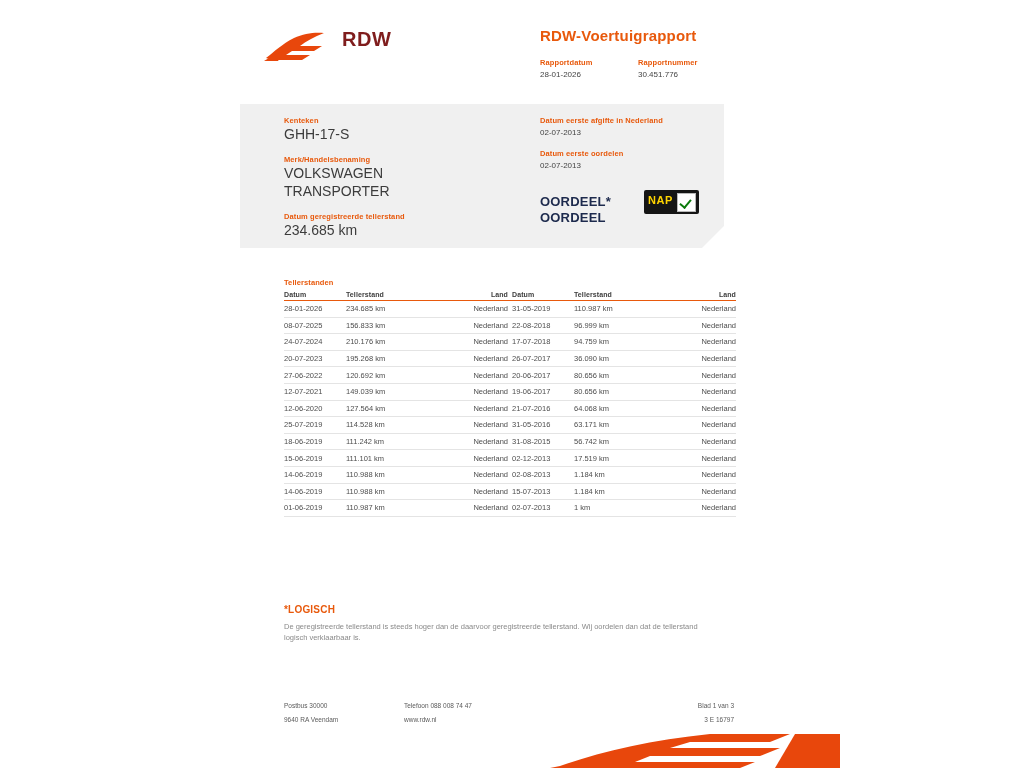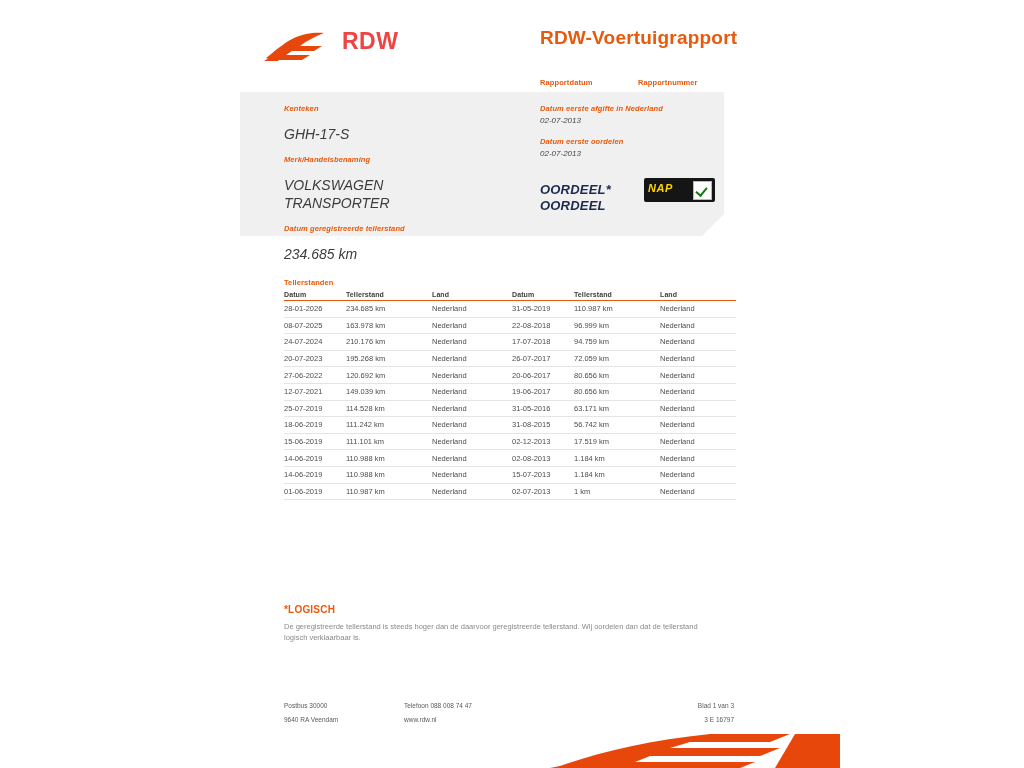--- a/index.html
+++ b/index.html
@@ -34,64 +34,63 @@
     position: absolute;
     left: 0;
     top: 10px;
     width: 74px;
     height: 30px;
   }
   .logo-text {
     position: absolute;
     left: 78px;
     top: 6px;
-    font-size: 23px;
-    font-weight: bold;
-    color: #ef4444;
+    font-size: 20px;
+    font-weight: bold;
+    color: #7f1d1d;
     letter-spacing: 0.5px;
   }
 
   .report-title {
     position: absolute;
     left: 540px;
     top: 27px;
-    font-size: 19px;
+    font-size: 15px;
     font-weight: bold;
     color: #e8590c;
     letter-spacing: 0.2px;
   }
   .meta-row {
     position: absolute;
     left: 540px;
     top: 58px;
     width: 260px;
     display: flex;
   }
-  .meta-col { width: 98px; margin-top: 20px; }
+  .meta-col { width: 98px; }
   .meta-label {
     font-size: 7.5px;
     font-weight: bold;
     color: #e8590c;
     letter-spacing: 0.1px;
     margin-bottom: 3px;
   }
   .meta-value {
     font-size: 8px;
     color: #444;
   }
 
   
   .summary {
     position: absolute;
     left: 240px;
-    top: 92px;
+    top: 104px;
     width: 484px;
     height: 144px;
     background: #f0f0f0;
-    font-style: italic;
   }
   .summary-clip {
     position: absolute;
     right: 0;
     bottom: 0;
     width: 0;
     height: 0;
     border-left: 22px solid transparent;
     border-bottom: 22px solid #ffffff;
   }
@@ -102,21 +101,21 @@
     font-size: 7.5px;
     font-weight: bold;
     color: #e8590c;
     letter-spacing: 0.1px;
     margin-top: 12px;
   }
   .fld-label.first { margin-top: 0; }
   .fld-big {
     font-size: 14px;
     color: #3c3c3c;
-    margin-top: 12px;
+    margin-top: 0;
     line-height: 18px;
   }
   .fld-small {
     font-size: 8px;
     color: #444;
     margin-top: 3px;
   }
 
   .verdict {
     position: absolute;
@@ -129,21 +128,20 @@
     letter-spacing: 0.2px;
   }
   .nap-badge {
     position: absolute;
     left: 404px;
     top: 86px;
     width: 55px;
     height: 24px;
     background: #151515;
     border-radius: 2px;
-    padding-left: 16px;
   }
   .nap-badge .nap-text {
     position: absolute;
     left: 4px;
     top: 4px;
     font-size: 11px;
     font-weight: bold;
     color: #ffd400;
     letter-spacing: 0.5px;
   }
@@ -190,21 +188,21 @@
   table.mileage th {
     font-size: 7px;
     font-weight: bold;
     color: #3c3c3c;
     border-bottom: 1px solid #e8590c;
     padding: 0 0 2px 0;
     text-align: left;
     letter-spacing: 0.1px;
   }
   table.mileage th.num, table.mileage td.num { text-align: left; }
-  table.mileage th.land, table.mileage td.land { text-align: left; }
+  table.mileage th.land, table.mileage td.land { text-align: right; }
   table.mileage td {
     font-size: 7.5px;
     color: #4d4d4d;
     padding: 3.3px 0;
     border-bottom: 1px solid #e4e4e4;
   }
   .col-date { width: 62px; }
   .col-mil  { width: 86px; }
   .col-land { width: 76px; }
   .col-gap  { width: 4px; }
@@ -345,21 +343,21 @@
             <td>28-01-2026</td>
             <td class="num">234.685 km</td>
             <td class="land">Nederland</td>
             <td></td>
             <td>31-05-2019</td>
             <td class="num">110.987 km</td>
             <td class="land">Nederland</td>
           </tr>
           <tr>
             <td>08-07-2025</td>
-            <td class="num">163.978 km</td>
+            <td class="num">156.833 km</td>
             <td class="land">Nederland</td>
             <td></td>
             <td>22-08-2018</td>
             <td class="num">96.999 km</td>
             <td class="land">Nederland</td>
           </tr>
           <tr>
             <td>24-07-2024</td>
             <td class="num">210.176 km</td>
             <td class="land">Nederland</td>
@@ -367,39 +365,48 @@
             <td>17-07-2018</td>
             <td class="num">94.759 km</td>
             <td class="land">Nederland</td>
           </tr>
           <tr>
             <td>20-07-2023</td>
             <td class="num">195.268 km</td>
             <td class="land">Nederland</td>
             <td></td>
             <td>26-07-2017</td>
-            <td class="num">72.059 km</td>
+            <td class="num">36.090 km</td>
             <td class="land">Nederland</td>
           </tr>
           <tr>
             <td>27-06-2022</td>
             <td class="num">120.692 km</td>
             <td class="land">Nederland</td>
             <td></td>
             <td>20-06-2017</td>
             <td class="num">80.656 km</td>
             <td class="land">Nederland</td>
           </tr>
           <tr>
             <td>12-07-2021</td>
             <td class="num">149.039 km</td>
             <td class="land">Nederland</td>
             <td></td>
             <td>19-06-2017</td>
             <td class="num">80.656 km</td>
+            <td class="land">Nederland</td>
+          </tr>
+          <tr>
+            <td>12-06-2020</td>
+            <td class="num">127.564 km</td>
+            <td class="land">Nederland</td>
+            <td></td>
+            <td>21-07-2016</td>
+            <td class="num">64.068 km</td>
             <td class="land">Nederland</td>
           </tr>
           <tr>
             <td>25-07-2019</td>
             <td class="num">114.528 km</td>
             <td class="land">Nederland</td>
             <td></td>
             <td>31-05-2016</td>
             <td class="num">63.171 km</td>
             <td class="land">Nederland</td>

